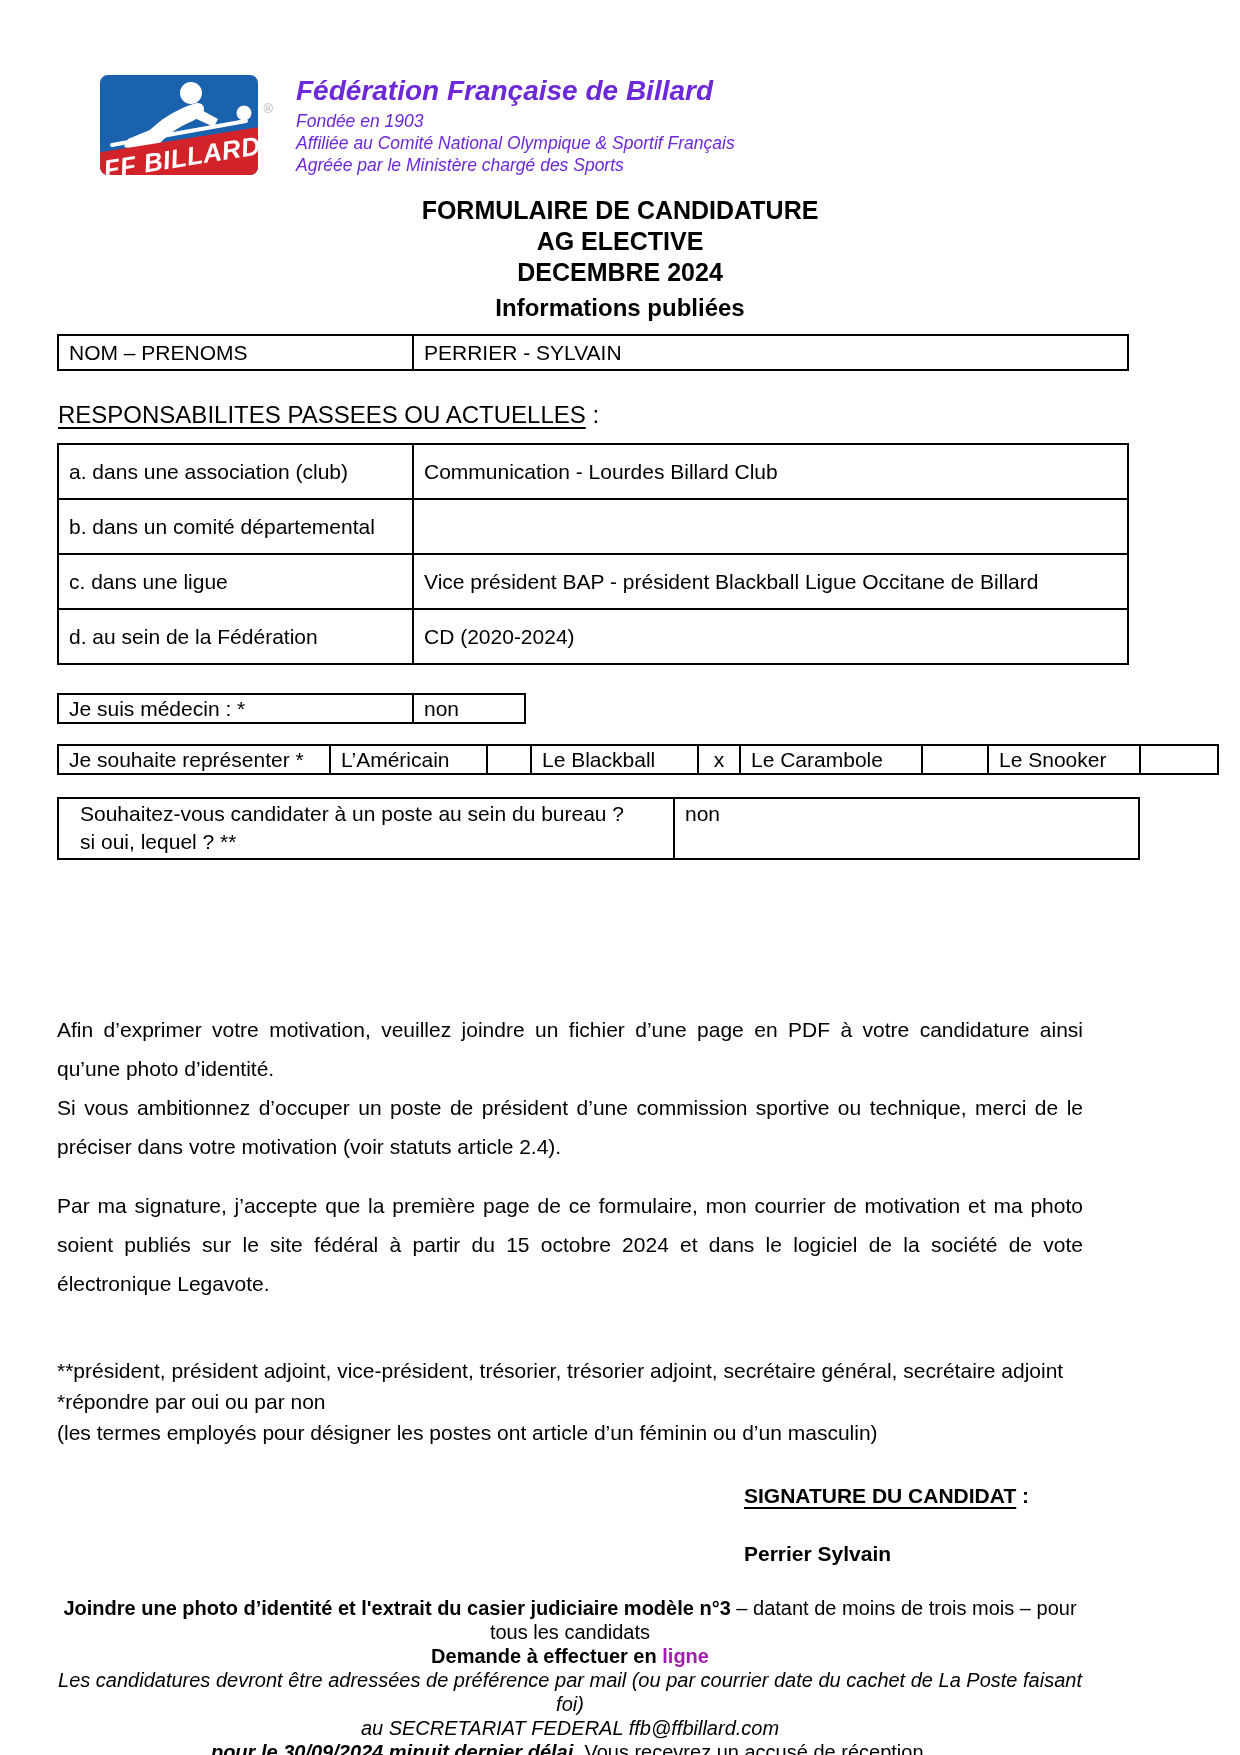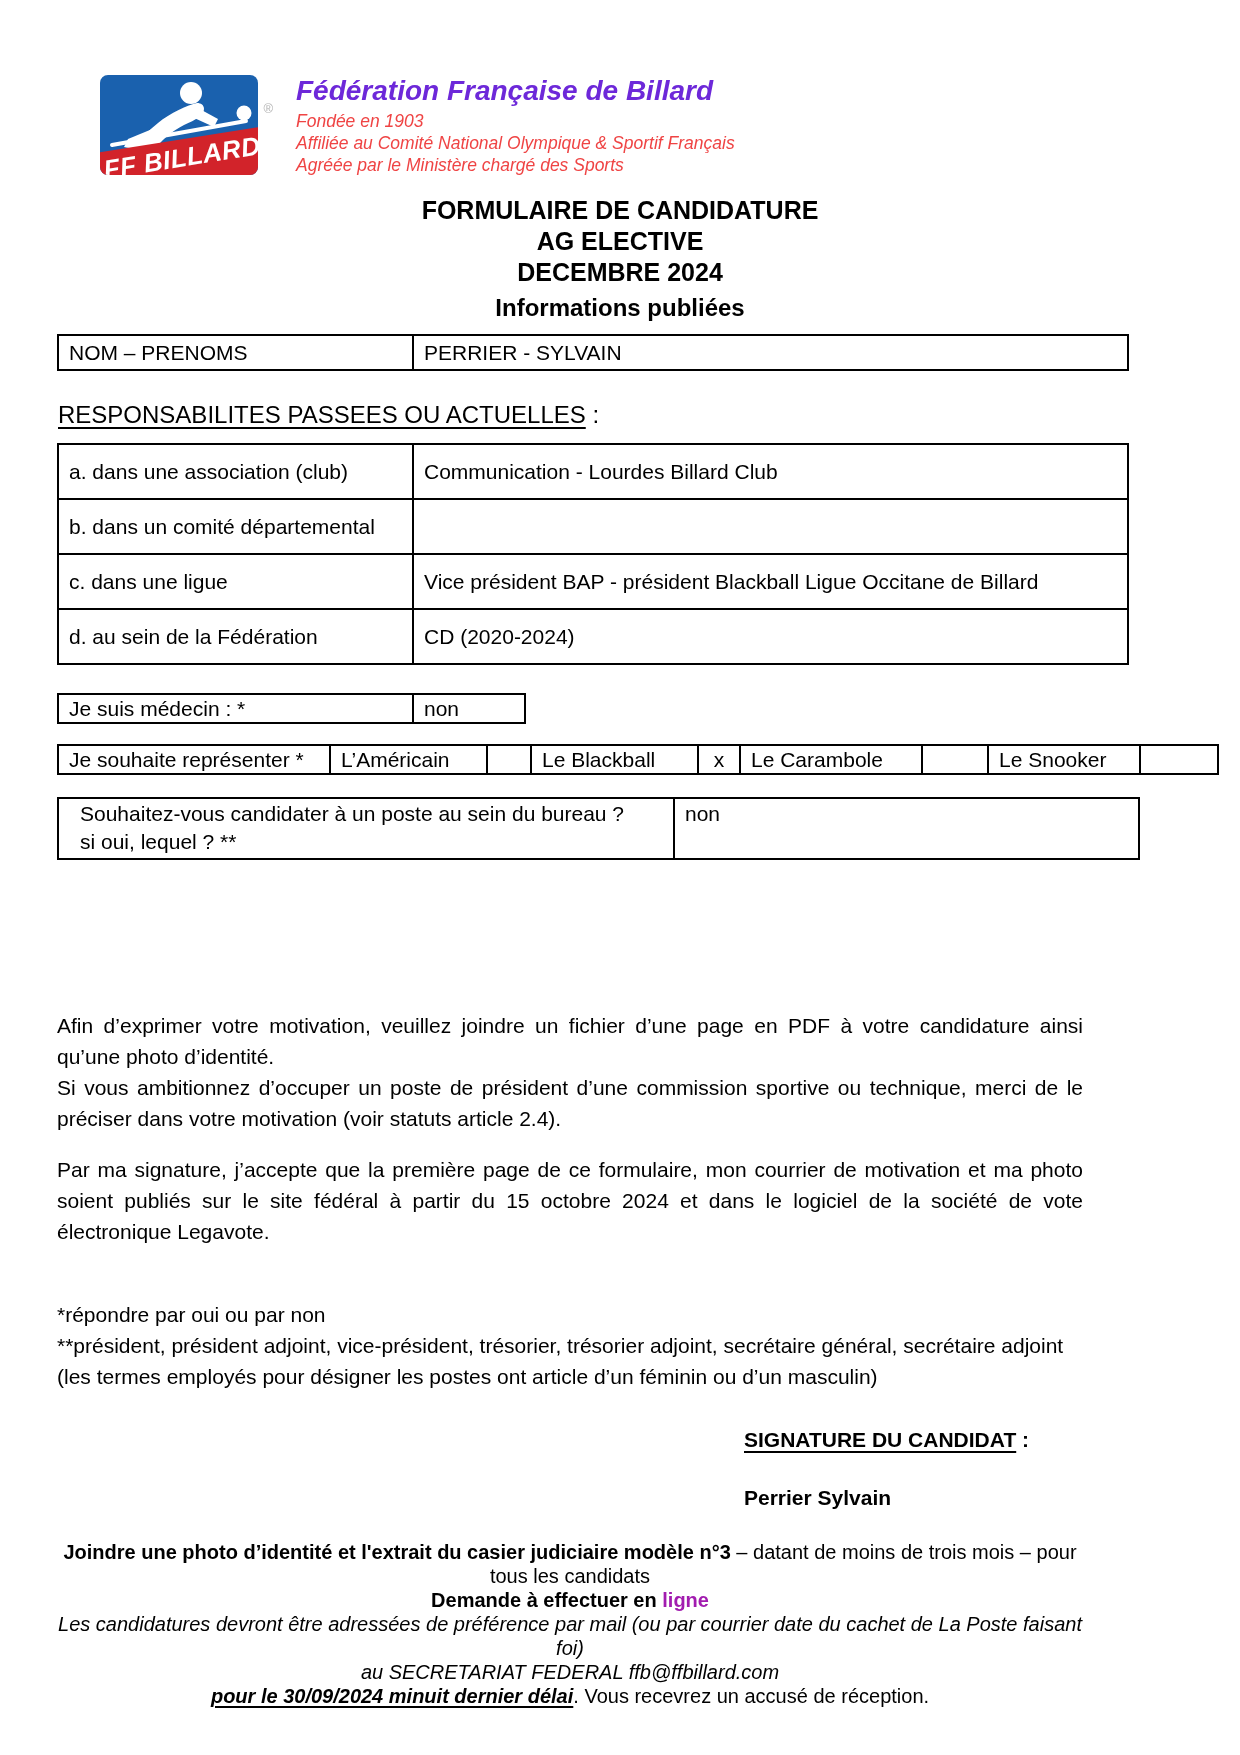--- a/index.html
+++ b/index.html
@@ -18,21 +18,21 @@
     position:absolute; left:-22px; bottom:-14px; width:215px; height:50px;
     background:#d2232a; transform:rotate(-9deg);
   }
   .logo-band-text {
     display:block; color:#fff; font-style:italic; font-weight:bold;
     font-size:26px; letter-spacing:0.5px; padding:3px 0 0 26px; white-space:nowrap;
   }
   .logo-reg { position:absolute; right:-15px; top:26px; color:#b3b3b3; font-size:13px; }
   .org { margin-left:38px; padding-top:0; }
   .org-name { color:#6d28d9; font-weight:bold; font-style:italic; font-size:28px; line-height:32px; }
-  .org-sub { color:#ef4444; font-style:italic; font-size:17.5px; line-height:22px; }
+  .org-sub { color:#6d28d9; font-style:italic; font-size:17.5px; line-height:22px; }
   .org-sub.first { margin-top:3px; }
 
   
   .title { margin-top:20px; text-align:center; font-weight:bold; font-size:25px; line-height:31px; }
   .subtitle { margin-top:6px; text-align:center; font-weight:bold; font-size:24px; }
 
   
   table { border-collapse:collapse; table-layout:fixed; }
   td { border:2px solid #000; font-size:21px; padding:0 10px; overflow:hidden; white-space:nowrap; }
   .t-identity { margin:12px 0 0 57px; width:1026px; }
@@ -45,21 +45,21 @@
   .t-medecin td { height:27px; }
   .t-repr { margin:20px 0 0 57px; width:1026px;border-radius:13px; }
   .t-repr td { height:27px; }
   .t-repr td.ck { text-align:center; padding:0 2px; }
   .t-bureau { margin:22px 0 0 57px; width:1026px; }
   .t-bureau td { height:58px; vertical-align:top; white-space:normal; }
   .t-bureau .q { line-height:28px; padding-top:1px; }
   .t-bureau .a { padding-top:1px; line-height:28px; }
 
   
-  .para { margin:0 0 0 57px; width:1026px; font-size:21px; line-height:31px; text-align:justify; }
+  .para { margin:0 0 0 57px; width:1026px; font-size:21px; line-height:39px; text-align:justify; }
   .para.first { margin-top:150px; }
   .para.gap { margin-top:20px; }
   .notes { margin:52px 0 0 57px; width:1026px; font-size:21px; line-height:31px; }
 
   
   .sign-block { margin:36px 0 0 744px; }
   .sign-heading { font-size:21px; font-weight:bold; }
   .sign-name { margin-top:34px; font-size:21px; font-weight:bold; }
 
   
@@ -177,22 +177,22 @@
       <td style="width:443px;" class="a">non</td>
     </tr>
   </tbody>
     </table>
 
   <p class="para first">Afin d’exprimer votre motivation, veuillez joindre un fichier d’une page en PDF à votre candidature ainsi qu’une photo d’identité.</p>
   <p class="para">Si vous ambitionnez d’occuper un poste de président d’une commission sportive ou technique, merci de le préciser dans votre motivation (voir statuts article 2.4).</p>
   <p class="para gap">Par ma signature, j’accepte que la première page de ce formulaire, mon courrier de motivation et ma photo soient publiés sur le site fédéral à partir du 15 octobre 2024 et dans le logiciel de la société de vote électronique Legavote.</p>
 
   <div class="notes">
+    <div>**président, président adjoint, vice-président, trésorier, trésorier adjoint, secrétaire général, secrétaire adjoint</div>
     <div>*répondre par oui ou par non</div>
-    <div>**président, président adjoint, vice-président, trésorier, trésorier adjoint, secrétaire général, secrétaire adjoint</div>
     <div>(les termes employés pour désigner les postes ont article d’un féminin ou d’un masculin)</div>
   </div>
 
   <div class="sign-block">
     <div class="sign-heading"><span class="u2">SIGNATURE DU CANDIDAT</span><span> :</span></div>
     <div class="sign-name">Perrier Sylvain</div>
   </div>
 
   <div class="instr">
     <div class="instr-row"><span class="b">Joindre une photo d’identité et l'extrait du casier judiciaire modèle n°3</span><span> – datant de moins de trois mois – pour tous les candidats</span></div>

